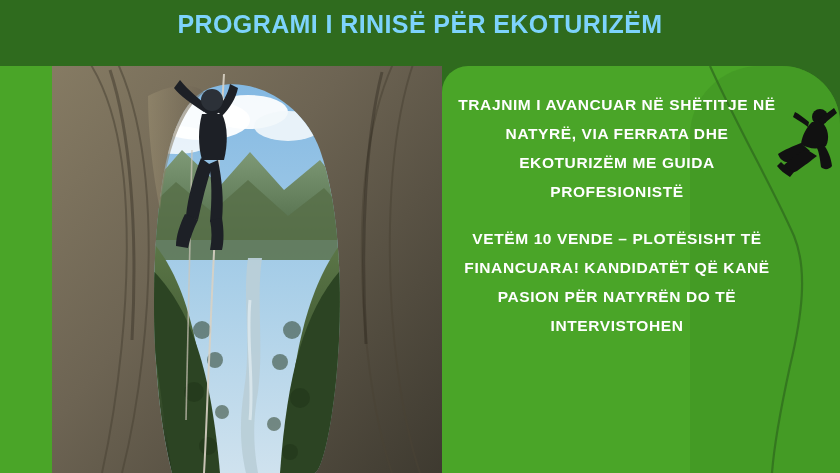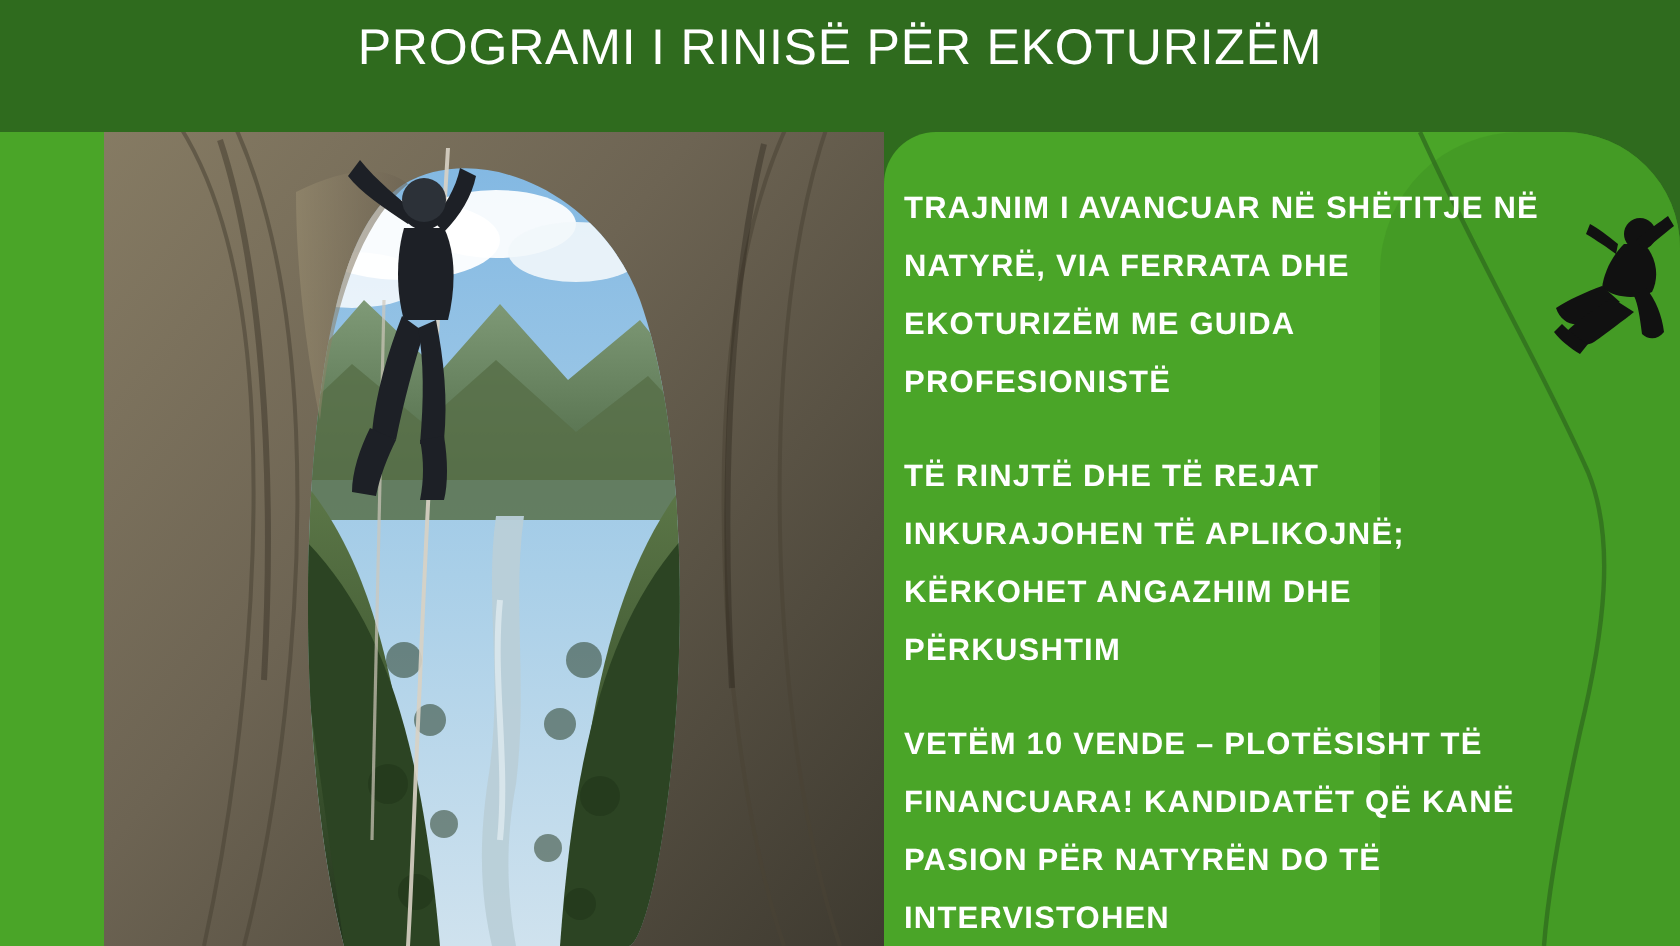--- a/index.html
+++ b/index.html
@@ -55,33 +55,34 @@
   .titlewrap{
     position:absolute;left:0;top:-46px;width:840px;height:112px;z-index:6;
     text-align:center;
   }
   .maintitle{
     margin:0;color:#ffffff;font-weight:800;font-size:50px;letter-spacing:1px;
     line-height:52px;white-space:nowrap;font-family:"Liberation Sans", sans-serif;
     text-transform:uppercase;
   }
   .subtitle{
-    margin:0;margin-top:4px;color:#ffffff;font-weight:400;font-size:25px;
+    margin:0;margin-top:4px;color:#7dd3fc;font-weight:700;font-size:25px;
     letter-spacing:0.4px;line-height:28px;white-space:nowrap;
     font-family:"Liberation Sans", sans-serif;text-transform:uppercase;
   }
 
   
   .bullets{
     position:absolute;left:452px;top:90px;width:330px;z-index:8;
   }
   .bullet{
     color:#ffffff;font-weight:700;font-size:15.5px;line-height:29px;
     letter-spacing:0.6px;margin:0 0 18px 0;text-transform:uppercase;
     font-family:"Liberation Sans", sans-serif;
+    text-align:center;
   }
   .bullet:last-child{margin-bottom:0;}
 </style>
 </head>
 <body>
 
 <div class="poster">
 
   <div class="rightbg"></div>
 
@@ -210,17 +211,16 @@
         <path d="M47 40 C 52 46, 55 54, 56 62 C 53 66, 48 66, 45 63 C 44 55, 43 48, 41 44 Z"></path>
         <path d="M42 16 C 48 11, 54 7, 58 4 L 61 9 C 56 13, 50 18, 46 21 Z"></path>
         <path d="M33 18 C 28 14, 23 10, 19 8 L 17 13 C 22 16, 28 20, 32 23 Z"></path>
         <path d="M5 58 C 9 62, 14 66, 18 68 L 14 73 C 9 70, 4 66, 1 62 Z"></path>
       </g>
     </svg>
   </div>
 
   <div class="bullets">
     <p class="bullet">TRAJNIM I AVANCUAR NË SHËTITJE NË NATYRË, VIA FERRATA DHE EKOTURIZËM ME GUIDA PROFESIONISTË</p>
-    <p class="bullet">TË RINJTË DHE TË REJAT INKURAJOHEN TË APLIKOJNË; KËRKOHET ANGAZHIM DHE PËRKUSHTIM</p>
     <p class="bullet">VETËM 10 VENDE – PLOTËSISHT TË FINANCUARA! KANDIDATËT QË KANË PASION PËR NATYRËN DO TË INTERVISTOHEN</p>
   </div>
 
 </div>
 
 </body></html>

